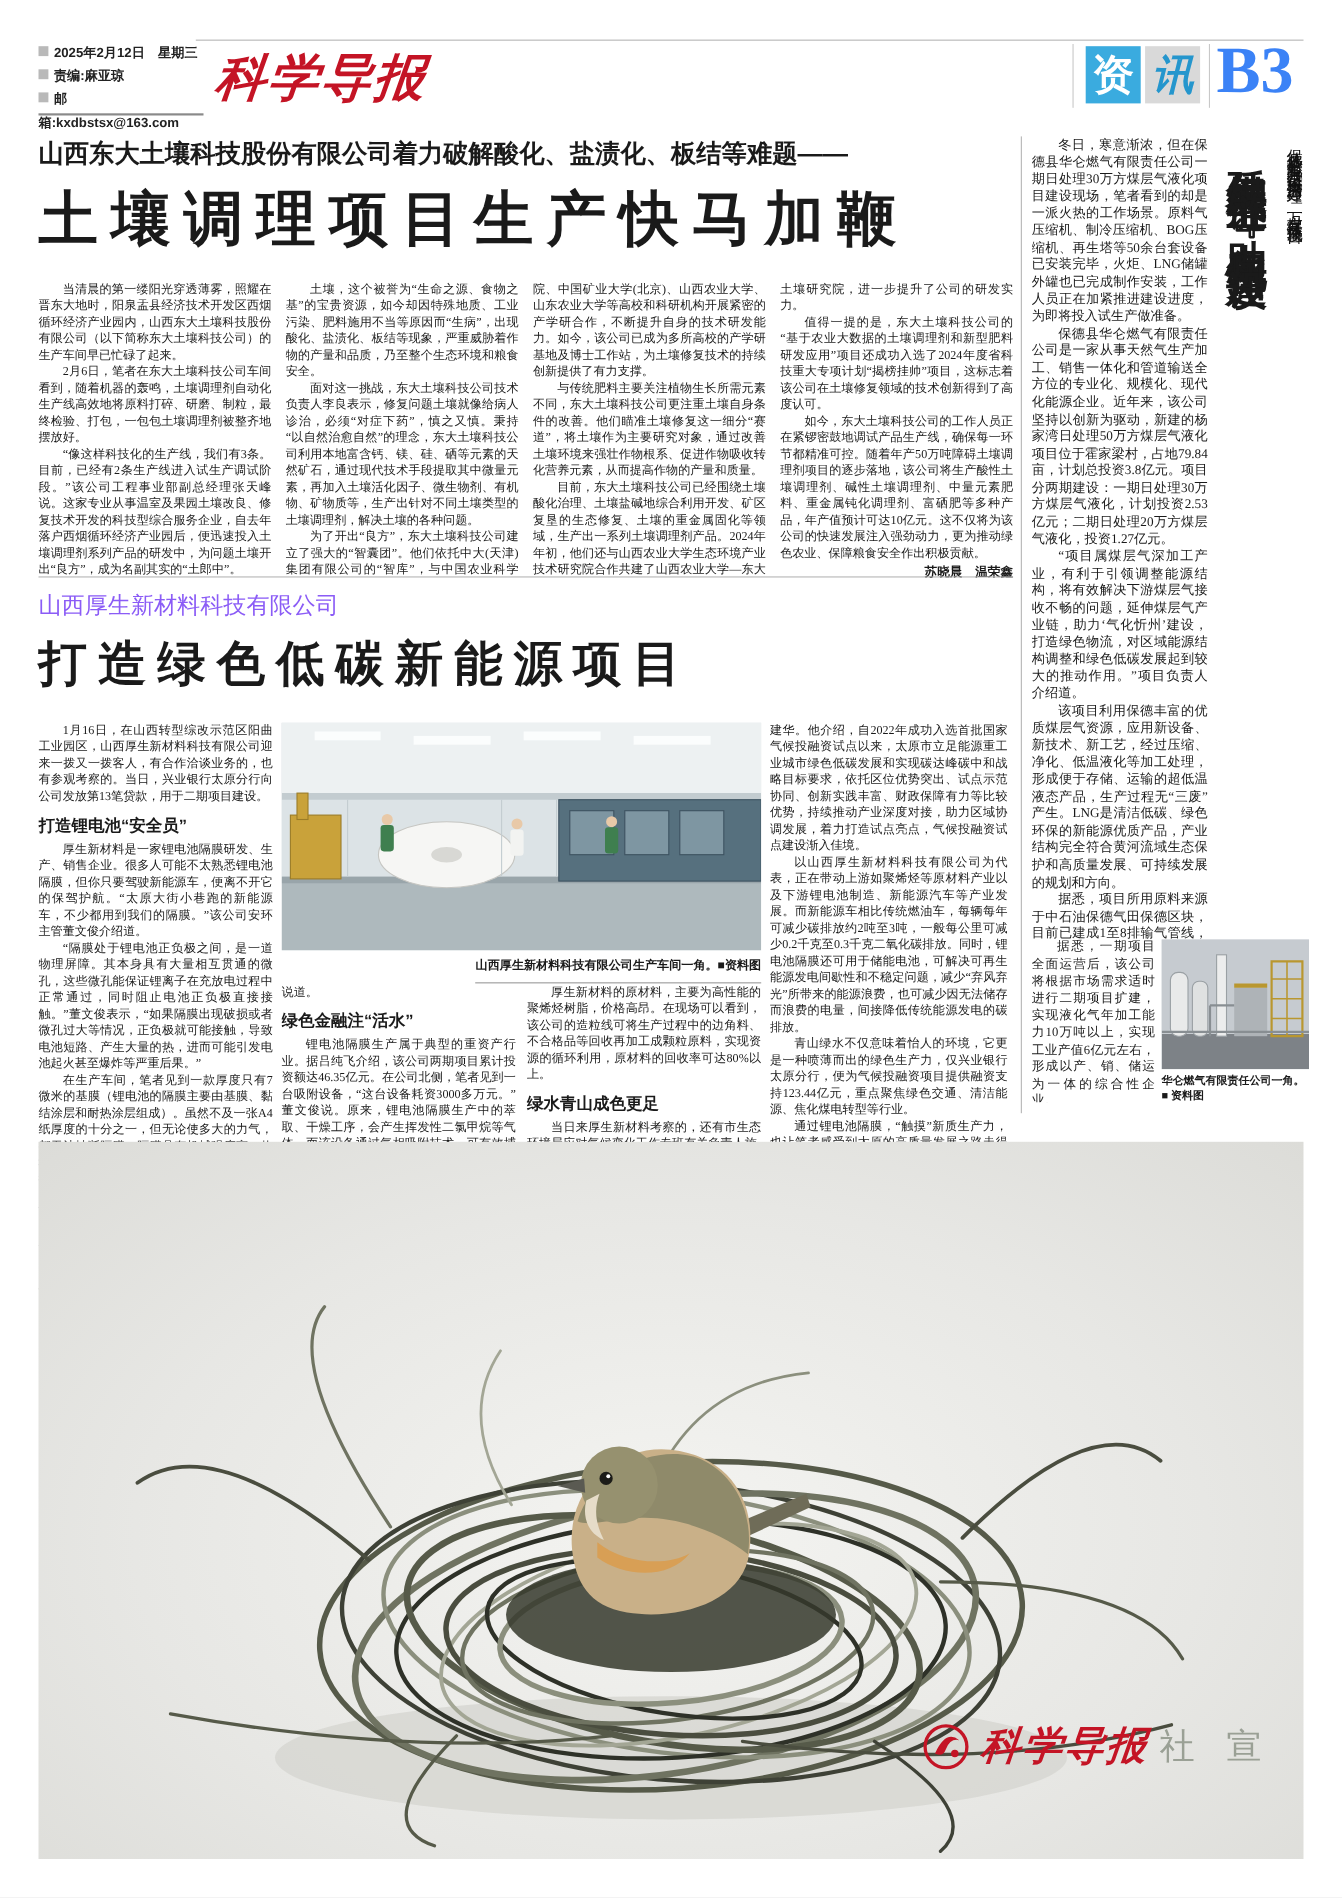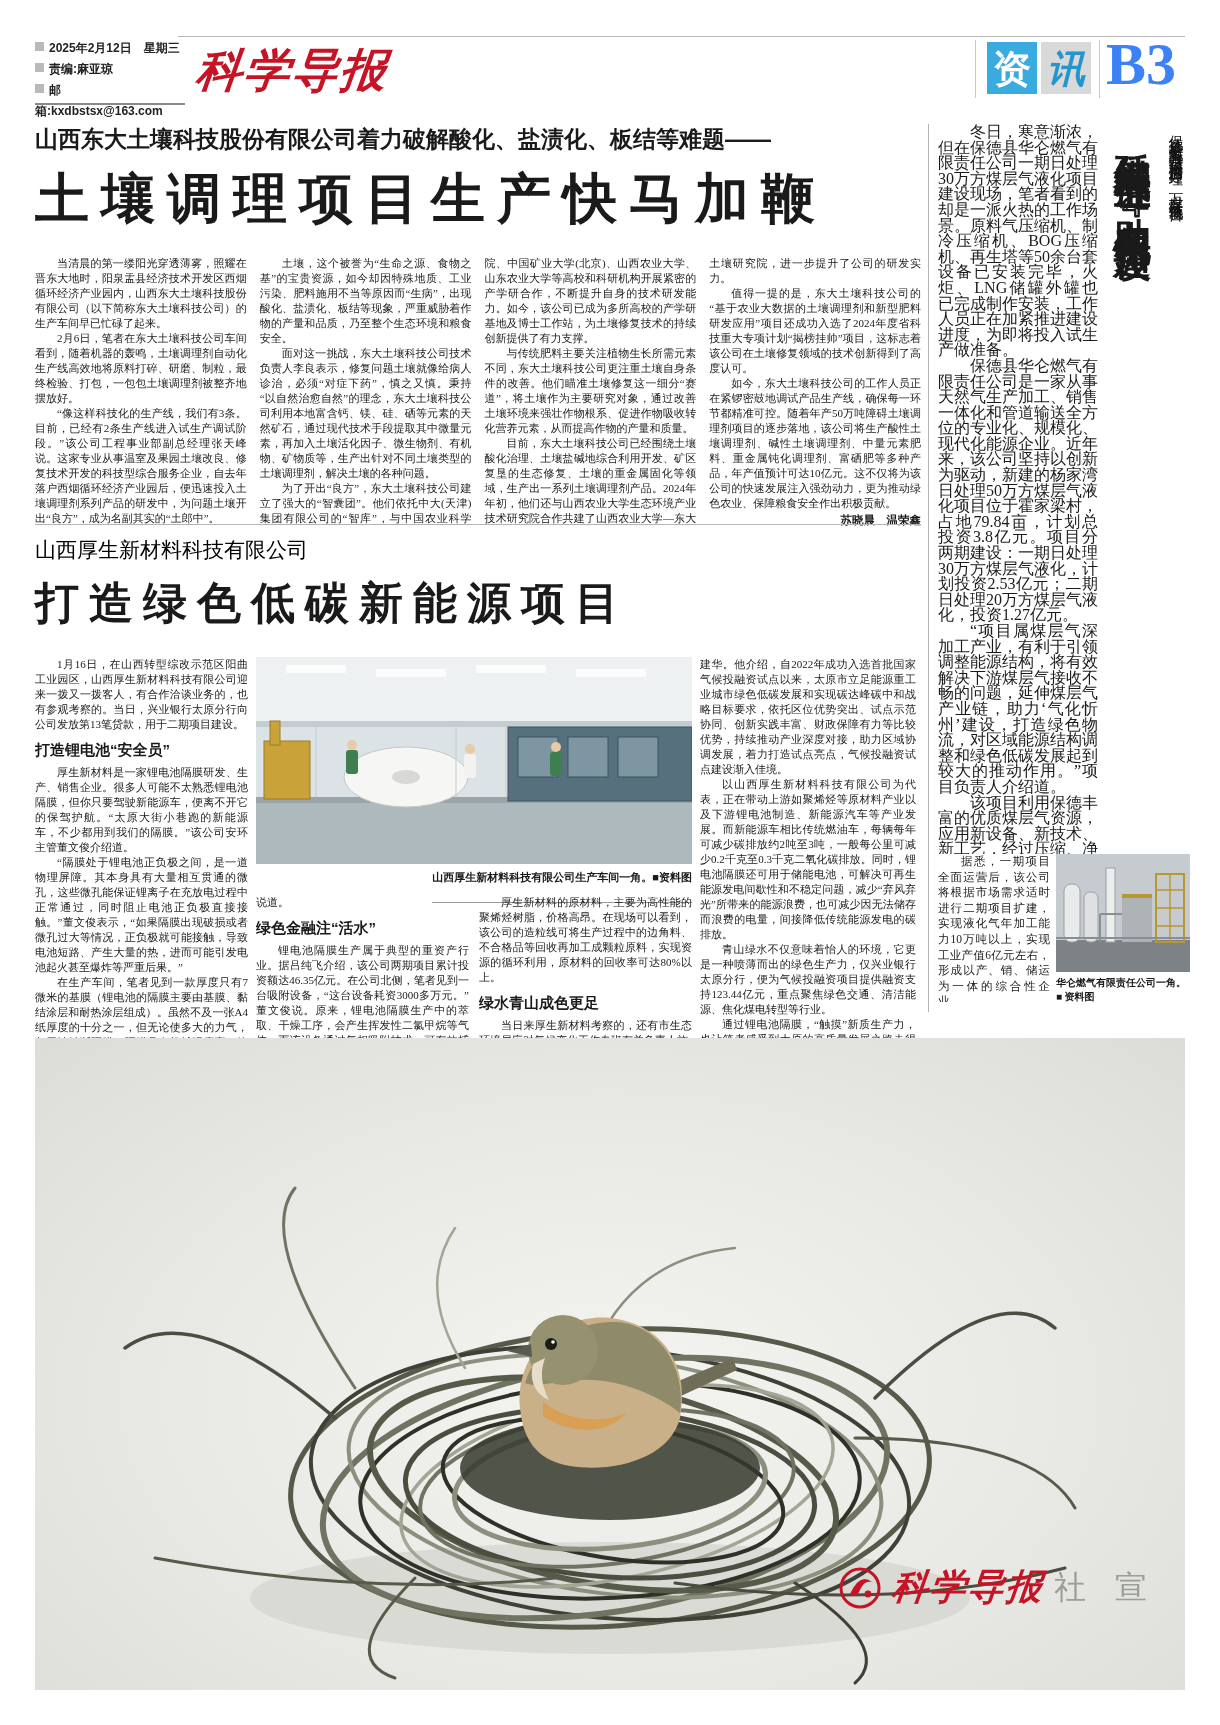--- a/index.html
+++ b/index.html
@@ -31,42 +31,42 @@
   #article1{position:absolute;left:35px;top:124px;width:886px;}
   .a1-kicker{font-size:23px;font-weight:bold;font-family:"Liberation Sans","DejaVu Sans",sans-serif;margin:0 0 8px;}
   .a1-title{font-size:54px;font-weight:900;font-family:"Liberation Sans","DejaVu Sans",sans-serif;
             letter-spacing:12px;margin:2px 0 20px;white-space:nowrap;}
   .a1-body{column-count:4;column-gap:13px;height:302px;overflow:hidden;}
 
   
   #article3{position:absolute;left:938px;top:124px;width:252px;}
   .a3-top{display:flex;height:730px;}
   .a3-body1{width:160px;height:730px;overflow:hidden;}
-  .a3-body1 .para{font-size:16px;line-height:15.6px;}
+  .a3-body1 .para{font-size:12px;line-height:15.6px;}
   .a3-title{writing-mode:vertical-rl;width:52px;height:726px;margin-left:8px;font-size:37px;font-weight:900;
             letter-spacing:3px;font-family:"Liberation Serif","DejaVu Serif",serif;line-height:52px;}
   .a3-kick{writing-mode:vertical-rl;width:24px;height:450px;margin-left:6px;font-size:14.5px;letter-spacing:2px;
            font-family:"Liberation Sans","DejaVu Sans",sans-serif;color:#111;line-height:24px;}
   .a3-bottom{display:flex;margin-top:0;}
   .a3-body2{width:112px;height:148px;overflow:hidden;margin-right:6px;display:flex;flex-direction:column;}
   .a3-body2 .para{font-size:11.5px;line-height:15.6px;}
   .a3-photo{width:134px;}
   .a3-photo .ph{width:134px;height:118px;background:#c9ced2;overflow:hidden;}
   .a3-cap{font-size:10px;font-weight:bold;text-align:left;line-height:14px;margin-top:4px;}
 
   
   #article2{position:absolute;left:35px;top:536px;width:886px;}
-  .a2-kicker{font-size:21px;font-family:"Liberation Sans","DejaVu Sans",sans-serif;margin:0 0 10px;color:#000000;}
+  .a2-kicker{font-size:21px;font-family:"Liberation Sans","DejaVu Sans",sans-serif;margin:0 0 10px;color:#8b5cf6;}
   .a2-title{font-size:44px;font-weight:900;letter-spacing:10px;margin:0 0 24px;font-family:"Liberation Serif","DejaVu Serif",serif;}
   .a2-body{display:flex;align-items:flex-start;}
   .a2-left{width:213px;height:518px;overflow:hidden;}
   .a2-mid{width:436px;margin-left:8px;}
   .a2-photo{width:436px;height:207px;background:#dfe5e7;overflow:hidden;}
   .a2-cap{text-align:right;font-size:11px;font-weight:bold;margin:6px 0 10px;}
-  .a2-cap span{border-bottom:1px solid #999;padding-bottom:19px;}
+  .a2-cap span{border-bottom:1px solid #999;padding-bottom:9px;}
   .a2-cols{column-count:2;column-gap:10px;column-fill:auto;height:342px;overflow:hidden;}
   .a2-right{width:216px;margin-left:8px;height:530px;overflow:hidden;}
 
   
   #bottom-image{position:absolute;left:35px;top:1038px;width:1150px;height:652px;
                 background:radial-gradient(ellipse at 50% 55%, #f4f4f1 0%, #e7e7e4 60%, #dcdcd8 100%);overflow:hidden;}
   .bott-logo{position:absolute;right:28px;bottom:78px;display:flex;align-items:center;font-family:"Liberation Serif","DejaVu Serif",serif;}
   .bott-logo .name{color:#c41425;font-size:36px;font-weight:bold;font-style:italic;transform:skewX(-6deg);letter-spacing:2px;margin:0 10px;}
   .bott-logo .suffix{color:#9aa095;font-size:32px;letter-spacing:10px;font-family:"Liberation Sans","DejaVu Sans",sans-serif;}
 </style>

